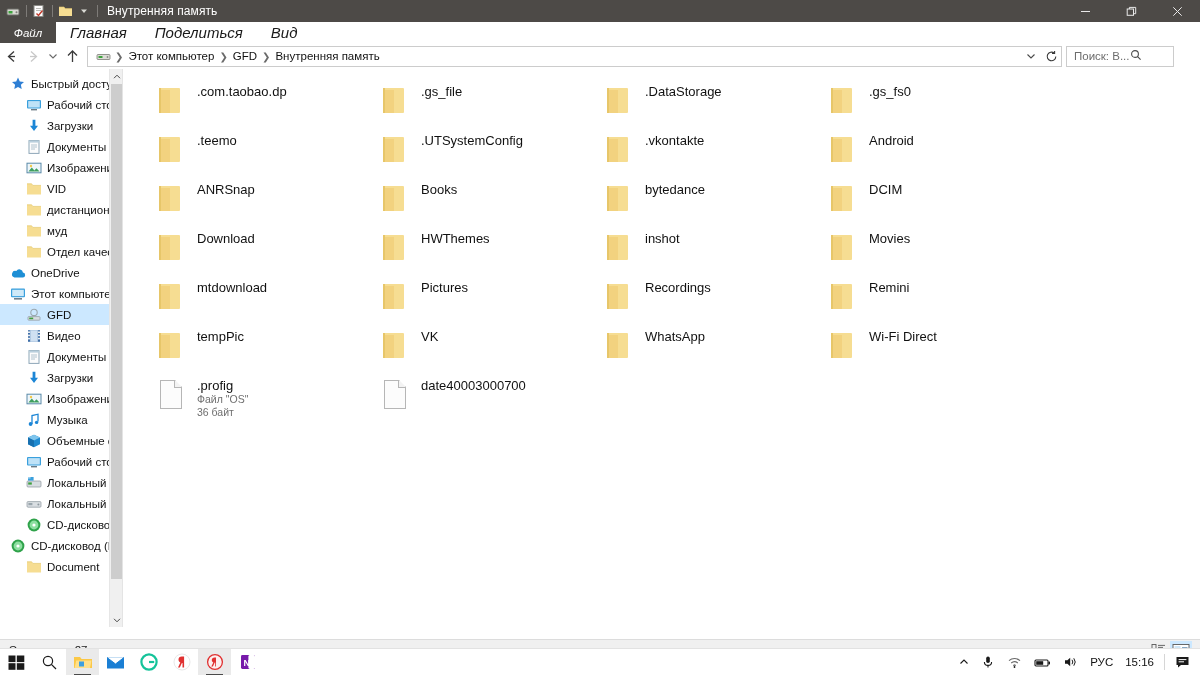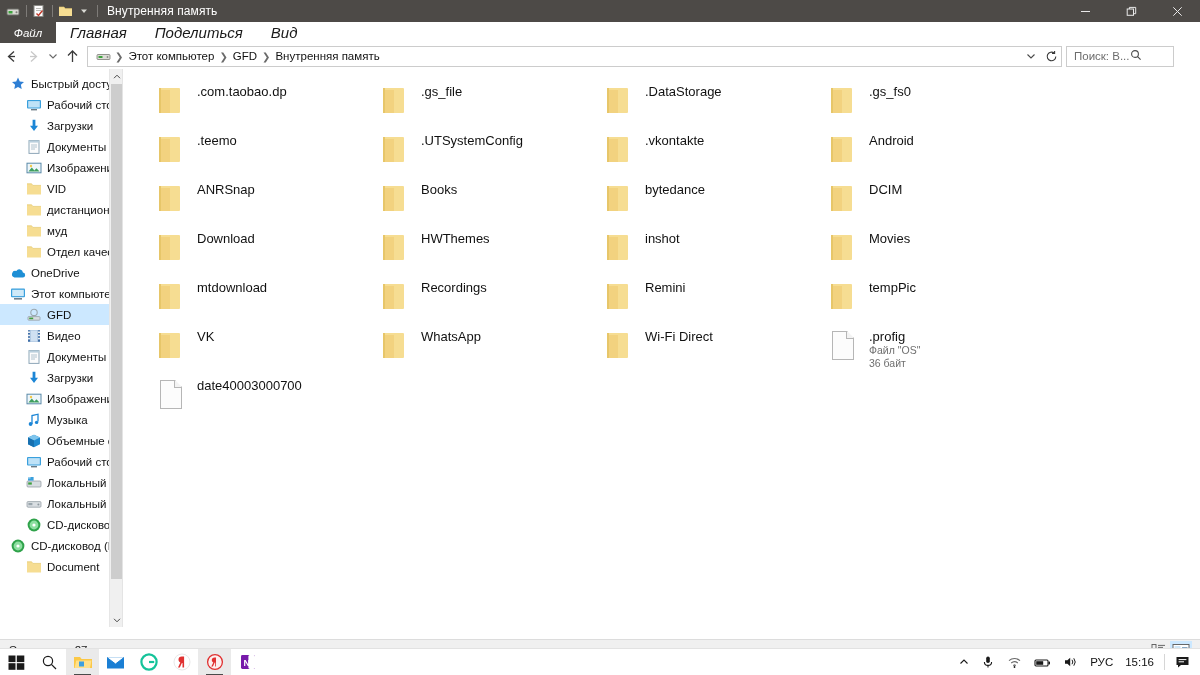--- a/index.html
+++ b/index.html
@@ -821,20 +821,32 @@
         </div>
         <div class="item">
           <div class="item-ico">
             <span class="folder">
               <span class="back"></span>
               <span class="front"></span>
               <span class="edge"></span>
             </span>
           </div>
           <div class="item-txt">
+            <div class="item-name">Pictures</div>
+          </div>
+        </div>
+        <div class="item">
+          <div class="item-ico">
+            <span class="folder">
+              <span class="back"></span>
+              <span class="front"></span>
+              <span class="edge"></span>
+            </span>
+          </div>
+          <div class="item-txt">
             <div class="item-name">Recordings</div>
           </div>
         </div>
         <div class="item">
           <div class="item-ico">
             <span class="folder">
               <span class="back"></span>
               <span class="front"></span>
               <span class="edge"></span>
             </span>

